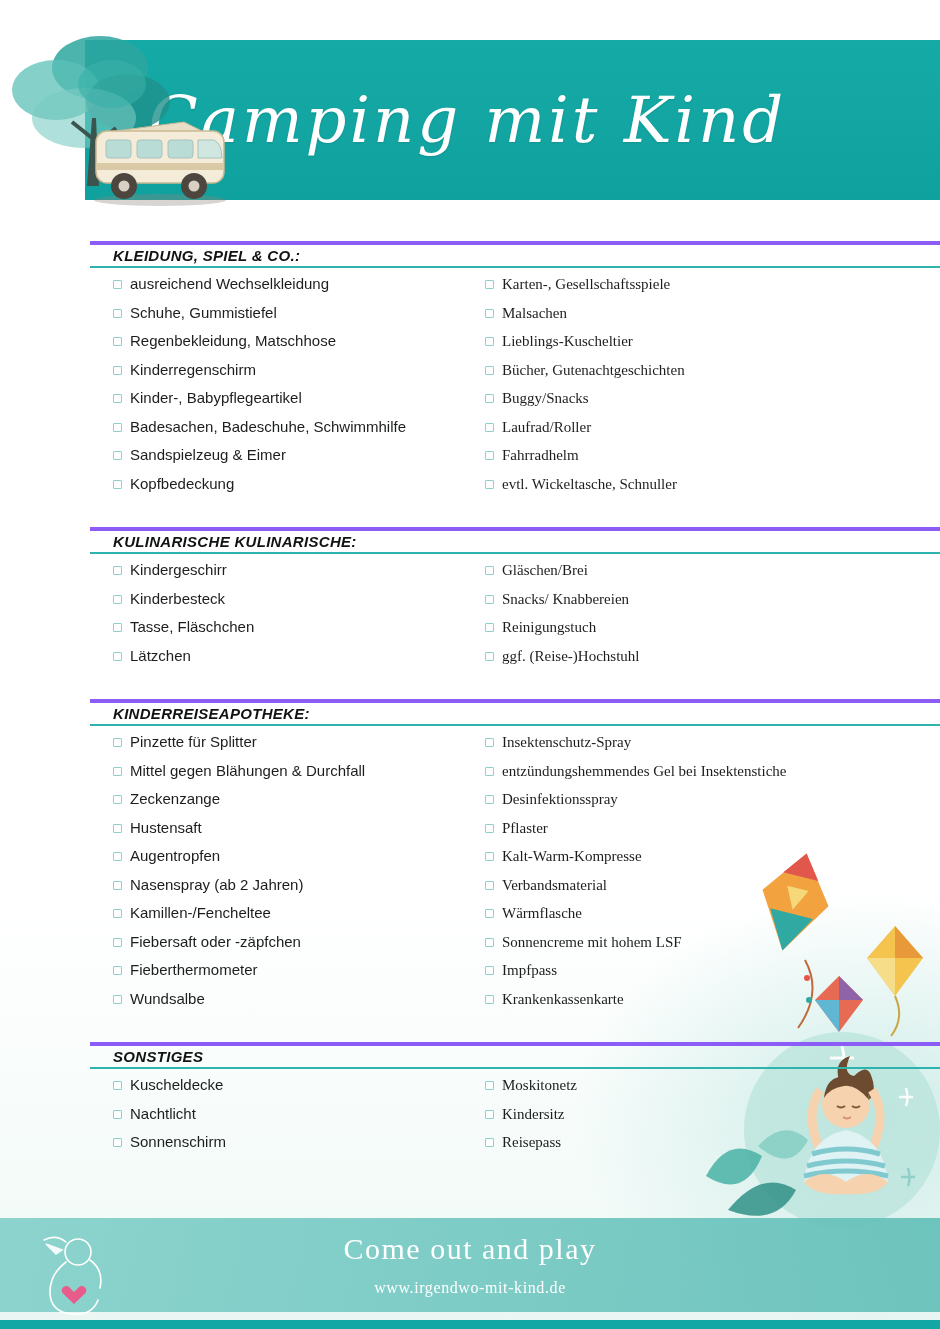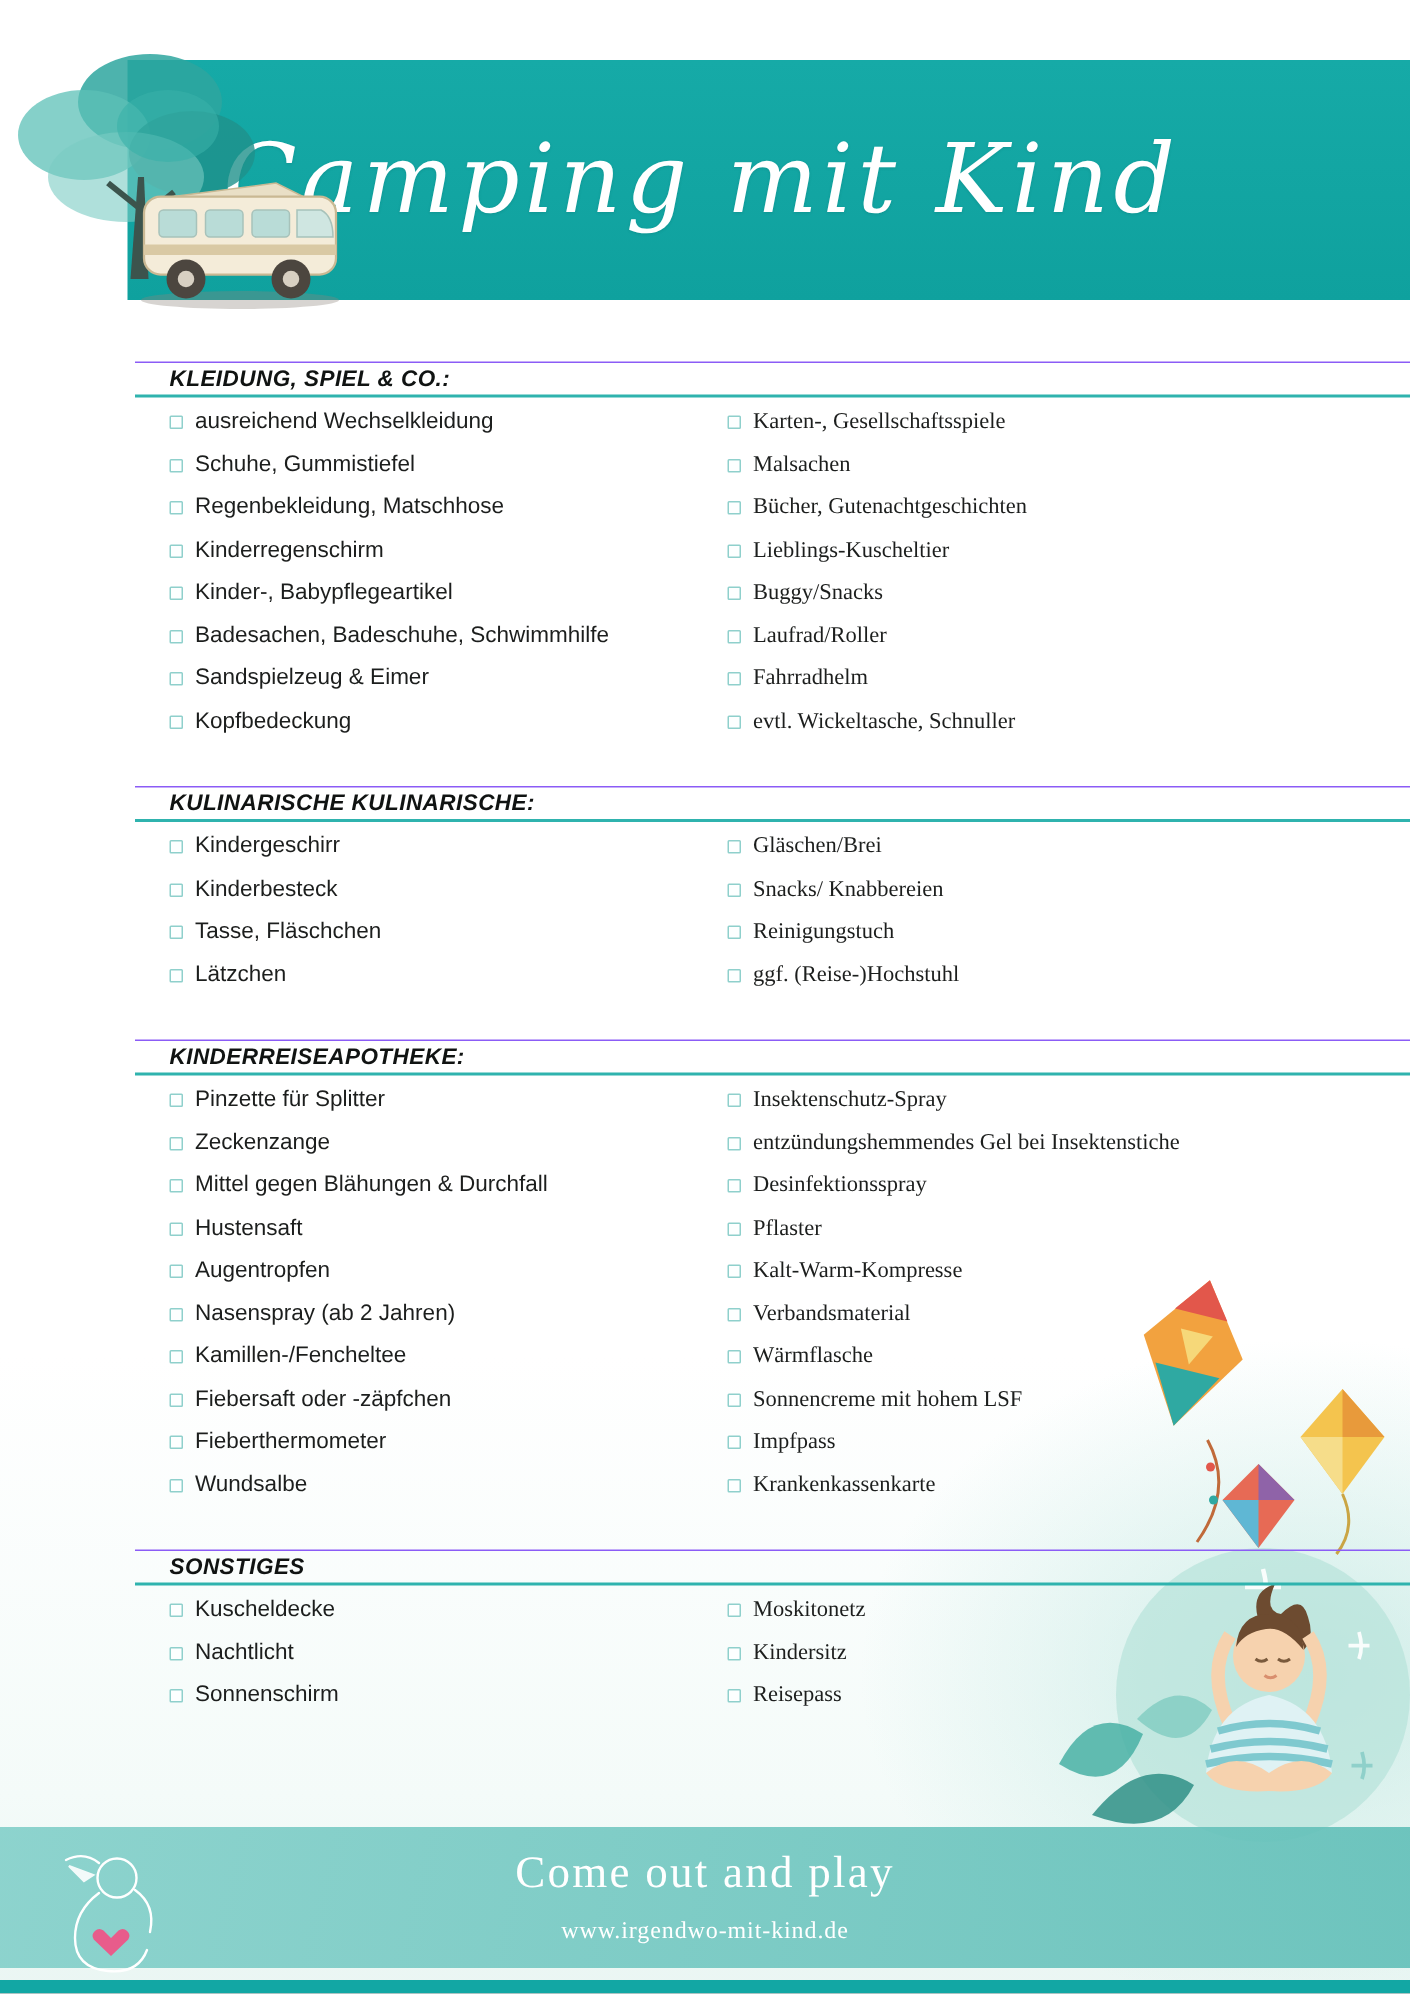--- a/index.html
+++ b/index.html
@@ -28,21 +28,21 @@
     font-size:64px; color:#ffffff; letter-spacing:3px; white-space:nowrap;
     text-shadow:0 1px 2px rgba(0,60,58,.15);
   }
   .tree-art { position:absolute; left:0px; top:26px; width:192px; height:168px; z-index:3; }
   .van-art  { position:absolute; left:86px; top:100px; width:152px; height:110px; z-index:4; }
 
   
   .content { position:absolute; top:241px; left:90px; right:0; z-index:2; }
   .checklist-section { margin-bottom:29px; }
   .section-header {
-    border-top:1px solid #8b5cf6; border-bottom:2px solid #2fb3ae;
+    border-top:4px solid #8b5cf6; border-bottom:2px solid #2fb3ae;
     padding:2px 0 2px 23px;
   }
   .section-title {
     font-size:15px; font-weight:bold; font-style:italic;
     letter-spacing:.3px; color:#101312;
   }
   .section-columns { display:flex; padding:2px 0 0 23px; }
   .col { list-style:none; }
   .col-left  { flex:0 0 372px; }
   .col-right { flex:1; min-width:0;font-family:Liberation Serif, serif; }
@@ -164,26 +164,26 @@
     <span class="item-label">Karten-, Gesellschaftsspiele</span>
   </li>
 
   <li class="check-item">
     <span class="checkbox"></span>
     <span class="item-label">Malsachen</span>
   </li>
 
   <li class="check-item">
     <span class="checkbox"></span>
+    <span class="item-label">Lieblings-Kuscheltier</span>
+  </li>
+
+  <li class="check-item">
+    <span class="checkbox"></span>
     <span class="item-label">Bücher, Gutenachtgeschichten</span>
-  </li>
-
-  <li class="check-item">
-    <span class="checkbox"></span>
-    <span class="item-label">Lieblings-Kuscheltier</span>
   </li>
 
   <li class="check-item">
     <span class="checkbox"></span>
     <span class="item-label">Buggy/Snacks</span>
   </li>
 
   <li class="check-item">
     <span class="checkbox"></span>
     <span class="item-label">Laufrad/Roller</span>
@@ -258,26 +258,26 @@
     </div>
     <div class="section-columns">
       <ul class="col col-left">
   <li class="check-item">
     <span class="checkbox"></span>
     <span class="item-label">Pinzette für Splitter</span>
   </li>
 
   <li class="check-item">
     <span class="checkbox"></span>
+    <span class="item-label">Mittel gegen Blähungen &amp; Durchfall</span>
+  </li>
+
+  <li class="check-item">
+    <span class="checkbox"></span>
     <span class="item-label">Zeckenzange</span>
-  </li>
-
-  <li class="check-item">
-    <span class="checkbox"></span>
-    <span class="item-label">Mittel gegen Blähungen &amp; Durchfall</span>
   </li>
 
   <li class="check-item">
     <span class="checkbox"></span>
     <span class="item-label">Hustensaft</span>
   </li>
 
   <li class="check-item">
     <span class="checkbox"></span>
     <span class="item-label">Augentropfen</span>

